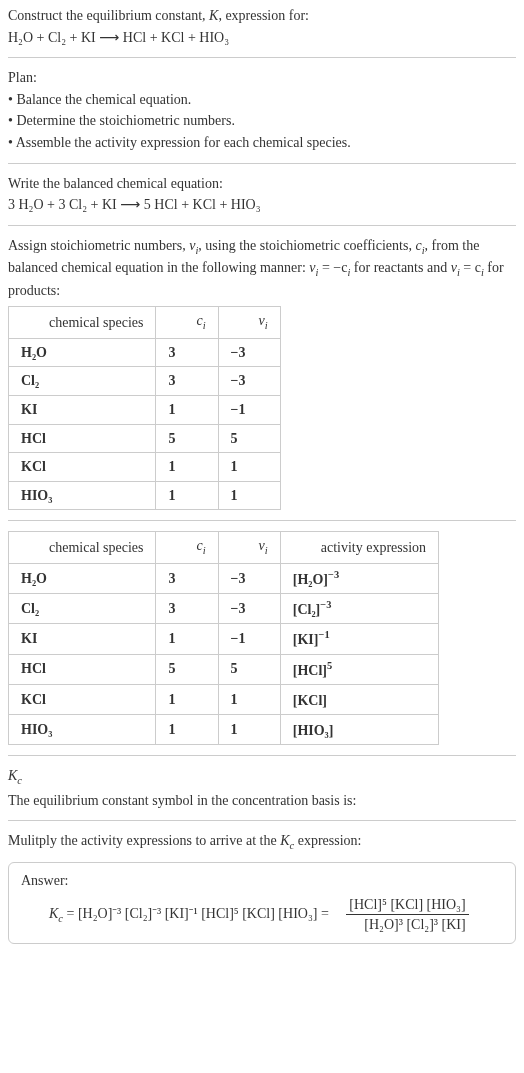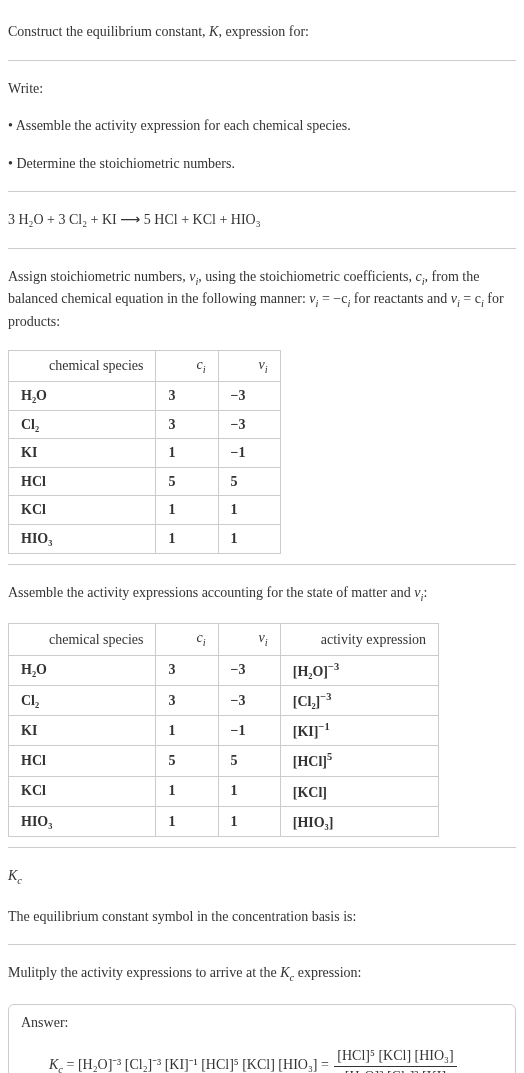--- a/index.html
+++ b/index.html
@@ -13,70 +13,73 @@
     line-height: 1.4;
   }
   hr {
     border: none;
     border-top: 1px solid #ccc;
     margin: 10px 0;
   }
   .sub { vertical-align: sub; font-size: 0.75em; }
   .sup { vertical-align: super; font-size: 0.75em; }
   .italic { font-style: italic; }
-  .eq-line { margin: 18px 0; }
+  .eq-line { margin: 2px 0; }
   table.data {
     border-collapse: collapse;
     margin: 6px 0;
   }
   table.data td, table.data th {
     border: 1px solid #ccc;
     padding: 4px 12px;
     text-align: left;
     font-weight: bold;
     white-space: nowrap;
   }
   table.data th { font-weight: normal; padding-left: 40px; }
   .answer-box {
     border: 1px solid #ccc;
     border-radius: 6px;
     padding: 8px 12px;
     margin: 8px 0 4px 0;
   }
-  .answer-label { margin-bottom: 14px; }
+  .answer-label { margin-bottom: 4px; }
   .indent { padding-left: 28px; }
   .frac {
     display: inline-block;
     vertical-align: middle;
-    text-align: center;
-    margin: 0 2px;
+    text-align: right;
+    margin: 0 14px;
   }
   .frac .num { display:block; border-bottom:1px solid #333; padding: 0 3px; }
   .frac .den { display:block; padding: 0 3px; font-family: Liberation Serif, serif; }
 </style>
 </head>
 <body>
 
 <div>
   <div class="eq-line">
     <span>Construct the equilibrium constant, </span><span class="italic">K</span><span>, expression for:</span>
   </div>
-</div>
-
-<hr>
-
-<div>
-  <div class="eq-line">Write:</div>
+  <div class="eq-line">H₂O + Cl₂ + KI ⟶ HCl + KCl + HIO₃</div>
+</div>
+
+<hr>
+
+<div>
+  <div class="eq-line">Plan:</div>
+  <div class="eq-line">• Balance the chemical equation.</div>
+  <div class="eq-line">• Determine the stoichiometric numbers.</div>
   <div class="eq-line">• Assemble the activity expression for each chemical species.</div>
-  <div class="eq-line">• Determine the stoichiometric numbers.</div>
-</div>
-
-<hr>
-
-<div>
+</div>
+
+<hr>
+
+<div>
+  <div class="eq-line">Write the balanced chemical equation:</div>
   <div class="eq-line">3 H₂O + 3 Cl₂ + KI ⟶ 5 HCl + KCl + HIO₃</div>
 </div>
 
 <hr>
 
 <div>
   <div class="eq-line">
     <span>Assign stoichiometric numbers, </span><span class="italic">ν</span><span class="sub italic">i</span><span>, using the stoichiometric coefficients, </span><span class="italic">c</span><span class="sub italic">i</span><span>, from the balanced chemical equation in the following manner: </span><span class="italic">ν</span><span class="sub italic">i</span><span> = −c</span><span class="sub italic">i</span><span> for reactants and </span><span class="italic">ν</span><span class="sub italic">i</span><span> = c</span><span class="sub italic">i</span><span> for products:</span>
   </div>
   <table class="data">
@@ -116,23 +119,20 @@
           <td>1</td>
           <td>1</td>
         </tr>
   </tbody>
     </table>
 </div>
 
 <hr>
 
 <div>
-  <div class="eq-line">
-    <span>Assemble the activity expressions accounting for the state of matter and </span><span class="italic">ν</span><span class="sub italic">i</span><span>:</span>
-  </div>
   <table class="data">
     <tbody>
         <tr>
       <th>chemical species</th>
       <th><span class="italic">c</span><span class="sub italic">i</span></th>
       <th><span class="italic">ν</span><span class="sub italic">i</span></th>
       <th>activity expression</th>
     </tr>
     <tr>
           <td>H₂O</td>

